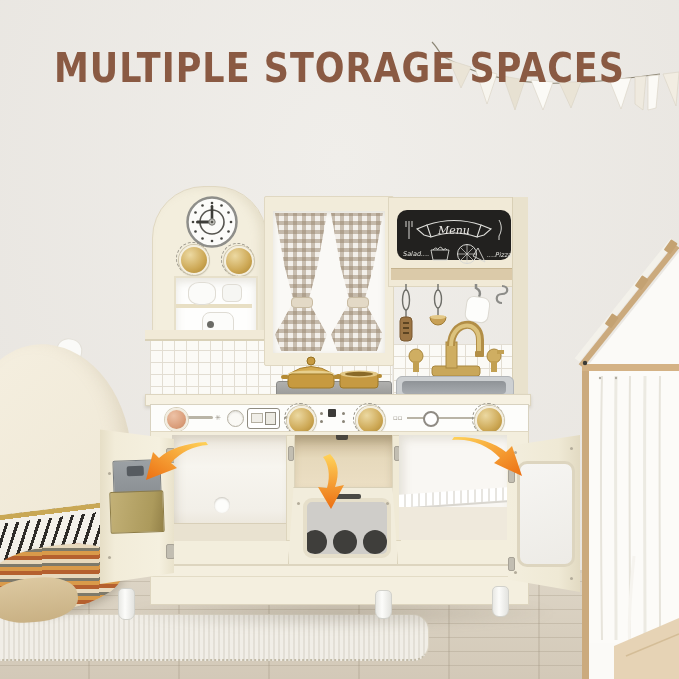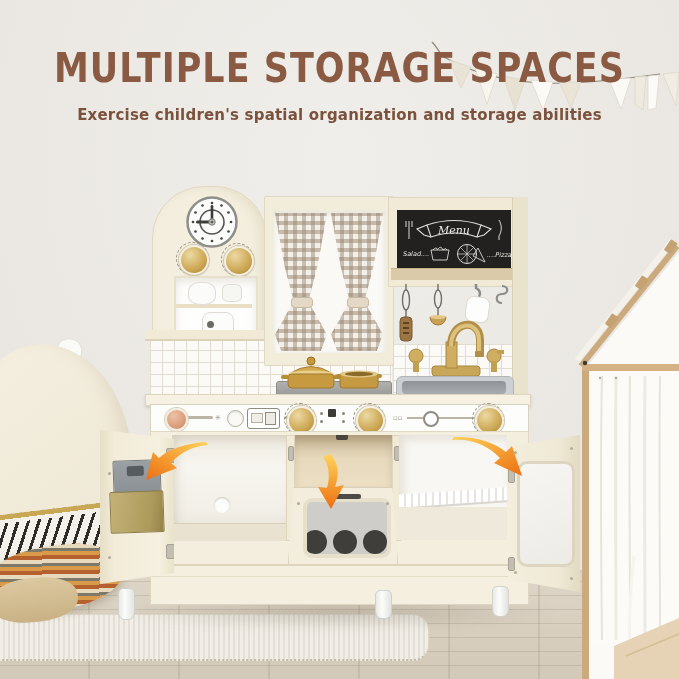--- a/index.html
+++ b/index.html
@@ -63,21 +63,20 @@
     <polygon points="79,42 101,46 91,76" fill="#e7e1d2" stroke="#d8d2c2" stroke-width=".6"></polygon>
     <polygon points="107,46 129,48 119,76" fill="#fbfaf6" stroke="#d8d2c2" stroke-width=".6"></polygon>
     <polygon points="135,48 157,48 147,74" fill="#eae4d6" stroke="#d8d2c2" stroke-width=".6"></polygon>
     <polygon points="185,45 207,44 197,75" fill="#fbfaf6" stroke="#d8d2c2" stroke-width=".6"></polygon>
     <polygon points="211,43 222,42 219,76 211,70" fill="#efeadf" stroke="#d8d2c2" stroke-width=".6"></polygon>
     <polygon points="224,42 235,41 232,74 224,76" fill="#fbfaf6" stroke="#d8d2c2" stroke-width=".6"></polygon>
     <polygon points="239,40 255,38 252,72" fill="#f2ede2" stroke="#d8d2c2" stroke-width=".6"></polygon>
   </svg>
 
   <h1 class="headline">MULTIPLE STORAGE SPACES</h1>
-  <div class="subline">Exercise children's spatial organization and storage abilities</div>
 
   <div class="abs" style="left:0;top:330px;width:170px;height:300px;">
     <div class="abs" style="left:52px;top:8px;width:24px;height:58px;background:#fafaf8;border:1px solid #e3e0d8;
                 border-radius:12px;transform:rotate(14deg);"></div>
     <div class="abs" style="left:-35px;top:14px;width:166px;height:216px;background:linear-gradient(145deg,#f5efe0,#eee7d4);
                 border-radius:48% 52% 38% 42%;transform:rotate(-4deg);
                 box-shadow:inset -8px -10px 18px rgba(170,155,125,.25);"></div>
     <div class="abs" style="left:-22px;top:178px;width:162px;height:52px;transform:rotate(-7deg);border-radius:6px;
                 background:
                  linear-gradient(180deg,#c9a855 0 5px,#f4f1ea 5px 9px,transparent 9px),
@@ -169,21 +168,21 @@
   <div class="abs" style="left:264px;top:196px;width:128px;height:168px;background:#f2ecda;border:1px solid #e0d8c2;border-radius:2px;">
     <div class="abs" style="left:8px;top:14px;width:112px;height:142px;background:#faf9f6;
                 box-shadow:inset 0 2px 6px rgba(160,150,125,.25);"></div>
     <div class="abs curtain" style="left:10px;top:16px;width:52px;height:138px;"></div>
     <div class="abs curtain" style="left:66px;top:16px;width:52px;height:138px;"></div>
     <div class="abs" style="left:26px;top:100px;width:20px;height:9px;background:#e3d9c6;border:1px solid #c8bba2;border-radius:4px;"></div>
     <div class="abs" style="left:82px;top:100px;width:20px;height:9px;background:#e3d9c6;border:1px solid #c8bba2;border-radius:4px;"></div>
   </div>
 
   <div class="abs" style="left:388px;top:197px;width:130px;height:88px;background:#f1ead7;border:1px solid #ded6bf;">
-    <div class="abs" style="left:8px;top:12px;width:114px;height:58px;background:#22211f;border-radius:0;">
+    <div class="abs" style="left:8px;top:12px;width:114px;height:50px;background:#22211f;border-radius:10px;">
       <svg width="114" height="58" viewBox="0 0 114 58">
         <path d="M30 15 Q57 6 84 15 L80 27 Q57 19 34 27 Z" fill="none" stroke="#dededa" stroke-width="1.1"></path>
         <path d="M30 15 L20 19 L27 25 L34 27" fill="none" stroke="#dededa" stroke-width="1.1"></path>
         <path d="M84 15 L94 19 L87 25 L80 27" fill="none" stroke="#dededa" stroke-width="1.1"></path>
         <text x="57" y="24" text-anchor="middle" font-size="11" font-style="italic" font-family="DejaVu Serif, serif" fill="#eceae6">Menu</text>
         <path d="M12 11 V29 M9 11 V17 M15 11 V17" stroke="#d8d8d4" stroke-width="1" fill="none"></path>
         <path d="M102 10 C105 15 105 21 102 26 V30" stroke="#d8d8d4" stroke-width="1" fill="none"></path>
         <text x="6" y="46" font-size="6.5" font-style="italic" fill="#e4e4df">Salad....</text>
         <path d="M34 40 H52 L50 50 H36 Z M36 40 q3 -4 5 0 M41 39 q3 -4 5 1 M46 40 q3 -3 4 0" stroke="#d8d8d4" stroke-width=".9" fill="none"></path>
         <circle cx="70" cy="44" r="9.5" stroke="#d8d8d4" stroke-width="1" fill="none"></circle>

